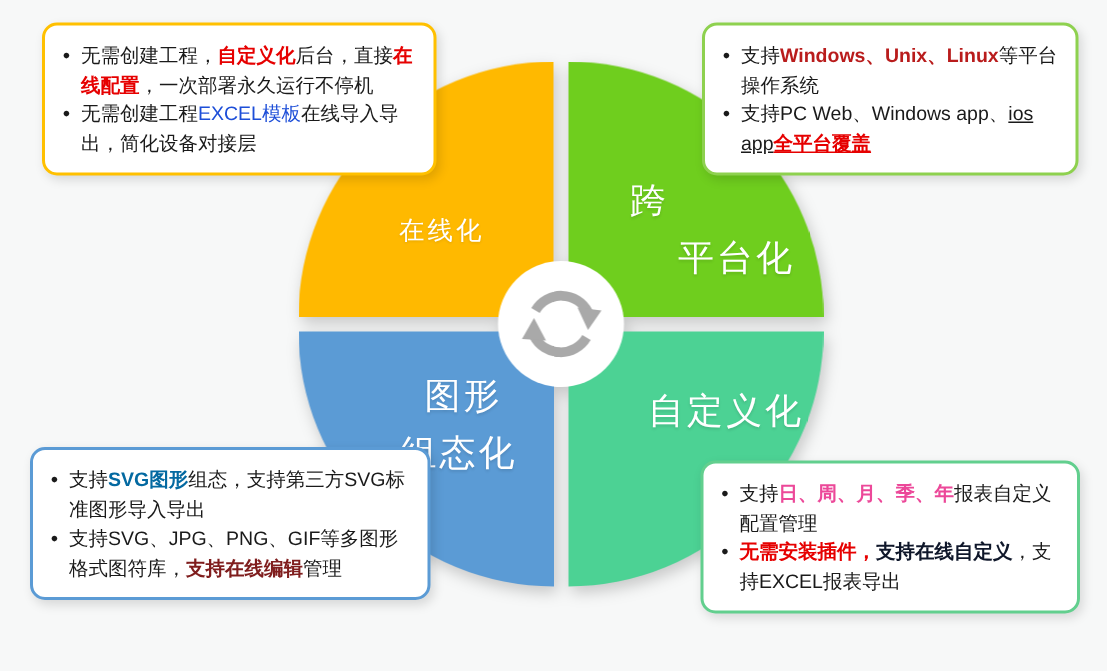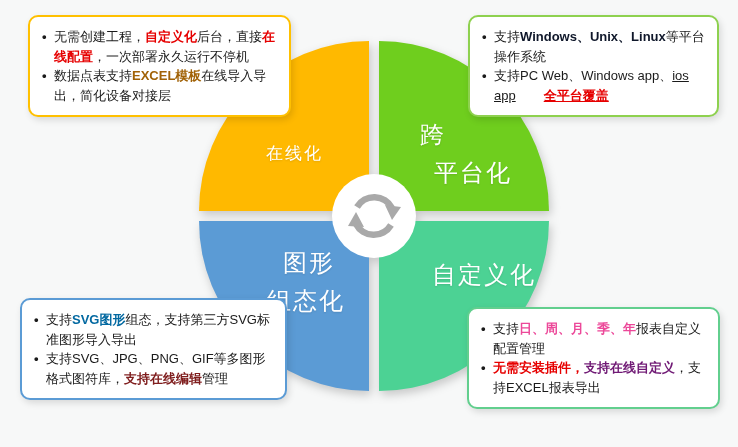--- a/index.html
+++ b/index.html
@@ -14,22 +14,22 @@
   .sync-fill { fill:#a9a9a9; }
 
   .q-label {
     position:absolute; color:#ffffff; font-size:24px; letter-spacing:2px;
     line-height:28px; white-space:nowrap; text-shadow:0 1px 2px rgba(0,0,0,.12);
     z-index:2;
   }
   .q-label .l2 { display:block; margin-top:10px; }
   .q-online  { left:266px; top:140px; font-size:17px; }
   .q-cross   { left:420px; top:121px; }
-  .q-cross .l2   { margin-left:14px; }
-  .q-graphic { left:283px; top:251px;font-family:Liberation Mono, monospace; }
+  .q-cross .l2   { margin-left:32px; }
+  .q-graphic { left:283px; top:251px; }
   .q-graphic .l2 { margin-left:-16px; }
   .q-report  { left:420px; top:251px; }
   .q-report .l2  { margin-left:12px;text-align:right; }
 
   .callout {
     position:absolute; box-sizing:border-box; background:#ffffff;
     border-radius:10px; padding:10px 12px; z-index:3;
     font-size:13px; line-height:1.5; color:#1a1a1a;
     box-shadow:2px 3px 7px rgba(0,0,0,.13);
   }
@@ -77,32 +77,32 @@
     <span class="l2">自定义化</span>
   </div>
 
   <div class="callout co-tl">
     <div class="bullet">
       <span class="dot">•</span>
       <span class="btext"><span>无需创建工程，</span><span style="color: rgb(230, 0, 0); font-weight: 700;">自定义化</span><span>后台，直接</span><span style="color: rgb(230, 0, 0); font-weight: 700;">在线配置</span><span>，一次部署永久运行不停机</span></span>
     </div>
     <div class="bullet">
       <span class="dot">•</span>
-      <span class="btext"><span>数据点表支持</span><span style="color: #a16207; font-weight: 700; text-align: right;">EXCEL模板</span><span>在线导入导出，简化设备对接层</span></span>
+      <span class="btext"><span>无需创建工程</span><span style="color: #1d4ed8; font-weight: 400; text-align: right;">EXCEL模板</span><span>在线导入导出，简化设备对接层</span></span>
     </div>
   </div>
 
   <div class="callout co-tr">
     <div class="bullet">
       <span class="dot">•</span>
-      <span class="btext"><span>支持</span><span style="color: #0f172a; font-weight: 700;">Windows、Unix、Linux</span><span>等平台操作系统</span></span>
+      <span class="btext"><span>支持</span><span style="color: #b91c1c; font-weight: 700;">Windows、Unix、Linux</span><span>等平台操作系统</span></span>
     </div>
     <div class="bullet">
       <span class="dot">•</span>
-      <span class="btext"><span>支持PC Web、Windows app、</span><span style="text-decoration: underline;">ios app</span><span style="color: rgb(230, 0, 0); font-weight: 700; text-decoration: underline; margin-left: 28px;">全平台覆盖</span></span>
+      <span class="btext"><span>支持PC Web、Windows app、</span><span style="text-decoration: underline;">ios app</span><span style="color: rgb(230, 0, 0); font-weight: 700; text-decoration: underline;">全平台覆盖</span></span>
     </div>
   </div>
 
   <div class="callout co-bl">
     <div class="bullet">
       <span class="dot">•</span>
       <span class="btext"><span>支持</span><span style="color: #0369a1; font-weight: 700;">SVG图形</span><span>组态，支持第三方SVG标准图形导入导出</span></span>
     </div>
     <div class="bullet">
       <span class="dot">•</span>
@@ -110,17 +110,17 @@
     </div>
   </div>
 
   <div class="callout co-br">
     <div class="bullet">
       <span class="dot">•</span>
       <span class="btext"><span>支持</span><span style="color: #ec4899; font-weight: 700;">日、周、月、季、年</span><span>报表自定义配置管理</span></span>
     </div>
     <div class="bullet">
       <span class="dot">•</span>
-      <span class="btext"><span style="color: rgb(230, 0, 0); font-weight: 700; margin-top: 28px;">无需安装插件，</span><span style="color: #701a75; font-weight: 700; margin-top: 40px;">支持在线自定义</span><span>，支持EXCEL报表导出</span></span>
+      <span class="btext"><span style="color: rgb(230, 0, 0); font-weight: 700; margin-top: 28px;">无需安装插件，</span><span style="color: #0f172a; font-weight: 700; margin-top: 40px;">支持在线自定义</span><span>，支持EXCEL报表导出</span></span>
     </div>
   </div>
 
 </div>
 
 </body></html>

